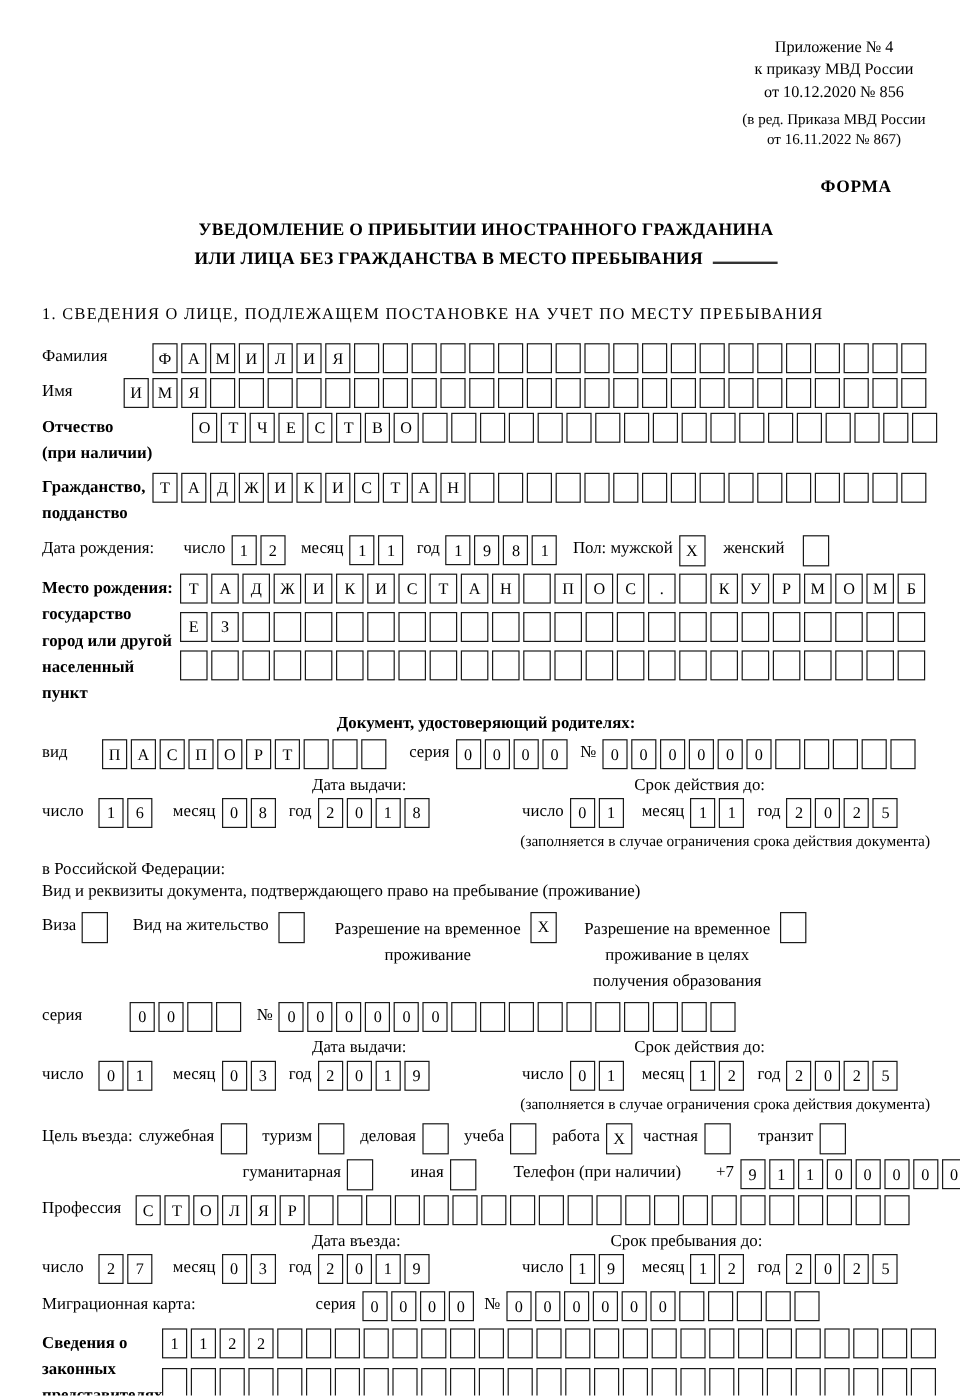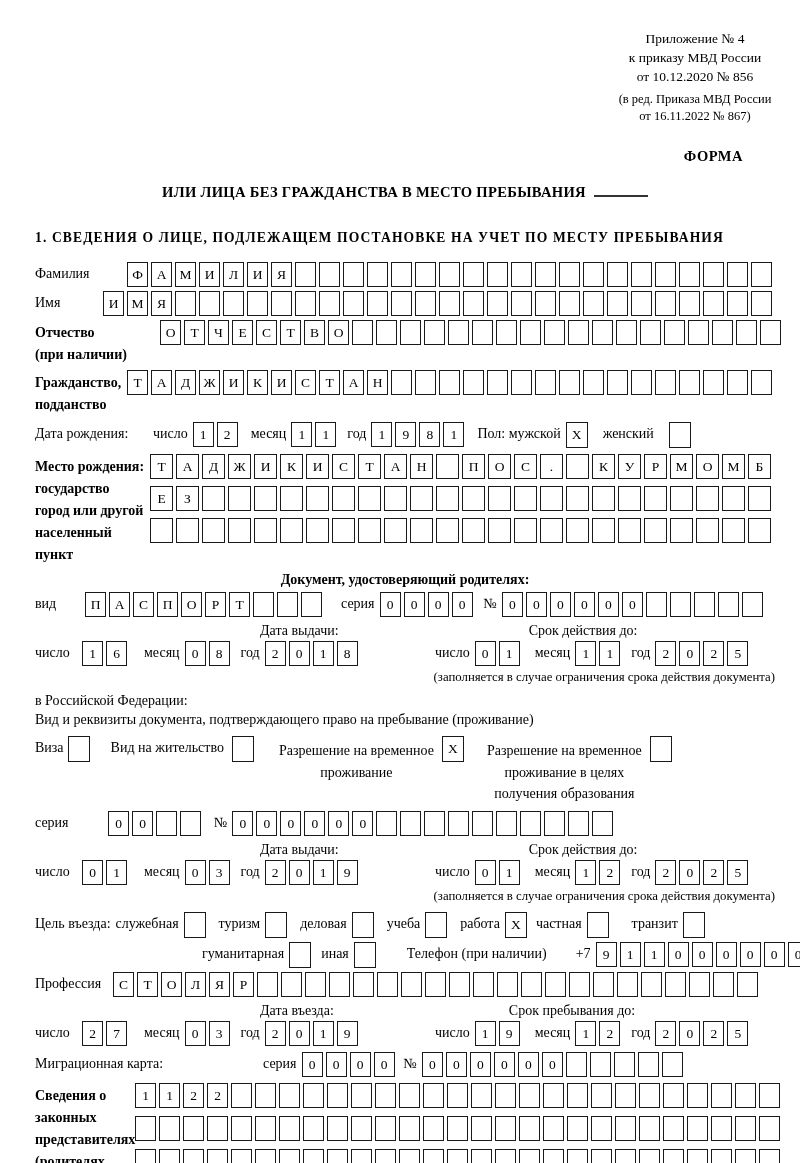--- a/index.html
+++ b/index.html
@@ -8,21 +8,21 @@
 
   
   .annex{margin-left:580px;font-size:13.5px;line-height:1.4;text-align:center;}
   .annex .small{font-size:12.5px;}
   .annex .gap{margin-top:4px;}
   .forma{font-weight:bold;text-align:right;padding-right:32px;margin-top:22px;font-size:14.5px;letter-spacing:.5px;}
 
   .title{text-align:center;font-weight:bold;font-size:14.6px;margin-top:16px;line-height:1.6;letter-spacing:.3px;}
   .blank-line{display:inline-block;width:54px;border-bottom:2px solid #333;height:14px;margin-left:8px;}
 
-  .section-heading{font-weight:bold;font-size:13.6px;letter-spacing:1.1px;margin-top:26px;margin-bottom:16px;white-space:nowrap;}
+  .section-heading{font-weight:normal;font-size:13.6px;letter-spacing:1.1px;margin-top:26px;margin-bottom:16px;white-space:nowrap;}
 
   .row{display:flex;align-items:flex-start;margin-bottom:4px;}
   .lbl{flex:none;padding-top:4px;}
   .lbl-sm{flex:none;padding-top:4px;margin-right:5px;}
   .lbl-stack{flex:none;line-height:22px;padding-top:2px;font-weight:bold;}
   .cells{display:flex;flex:none;}
   .cell{box-sizing:border-box;flex:none;width:21px;height:25px;border:1.6px solid #1a1a1a;margin-right:3px;display:flex;align-items:center;justify-content:center;font-size:13.5px;background:#fff;}
   .wide .cell{width:23px;}
   .checkbox{width:22px;height:26px;}
 
@@ -48,20 +48,21 @@
     <div>Приложение № 4</div>
     <div>к приказу МВД России</div>
     <div>от 10.12.2020 № 856</div>
     <div class="small gap">(в ред. Приказа МВД России</div>
     <div class="small">от 16.11.2022 № 867)</div>
   </div>
 
   <div class="forma">ФОРМА</div>
 
   <div class="title">
+    <div>УВЕДОМЛЕНИЕ О ПРИБЫТИИ ИНОСТРАННОГО ГРАЖДАНИНА</div>
     <div><span>ИЛИ ЛИЦА БЕЗ ГРАЖДАНСТВА В МЕСТО ПРЕБЫВАНИЯ</span><span class="blank-line"></span></div>
   </div>
 
   <div class="section-heading">1. СВЕДЕНИЯ О ЛИЦЕ, ПОДЛЕЖАЩЕМ ПОСТАНОВКЕ НА УЧЕТ ПО МЕСТУ ПРЕБЫВАНИЯ</div>
 
   <div class="row">
     <span class="lbl" style="width:92px">Фамилия</span>
     <span class="cells">
         <span class="cell">Ф</span>
         <span class="cell">А</span>
@@ -515,21 +516,21 @@
     <span class="cell checkbox">X</span>
     <span class="lbl-sm" style="margin-left:6px">частная</span>
     <span class="cell checkbox"></span>
     <span class="lbl-sm" style="margin-left:20px">транзит</span>
     <span class="cell checkbox"></span>
   </div>
 
   <div class="row">
     <span class="lbl-sm" style="margin-left:167px">гуманитарная</span>
     <span class="cell checkbox"></span>
-    <span class="lbl-sm" style="margin-left:7px">иная</span>
+    <span class="lbl-sm" style="margin-left:28px">иная</span>
     <span class="cell checkbox"></span>
     <span class="lbl-sm" style="margin-left:28px">Телефон (при наличии)</span>
     <span class="lbl-sm" style="margin-left:24px">+7</span>
     <span class="cells">
         <span class="cell">9</span>
         <span class="cell">1</span>
         <span class="cell">1</span>
         <span class="cell">0</span>
         <span class="cell">0</span>
         <span class="cell">0</span>

